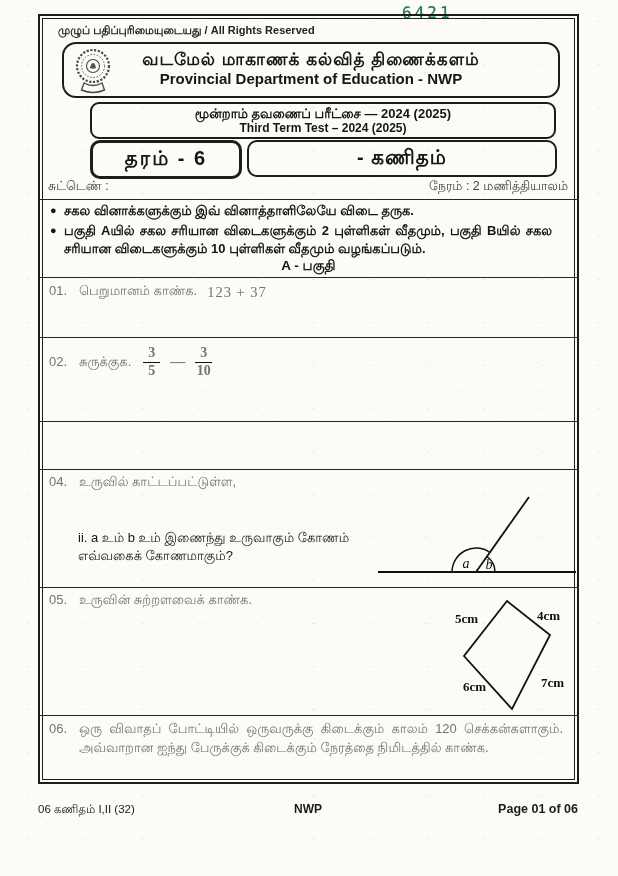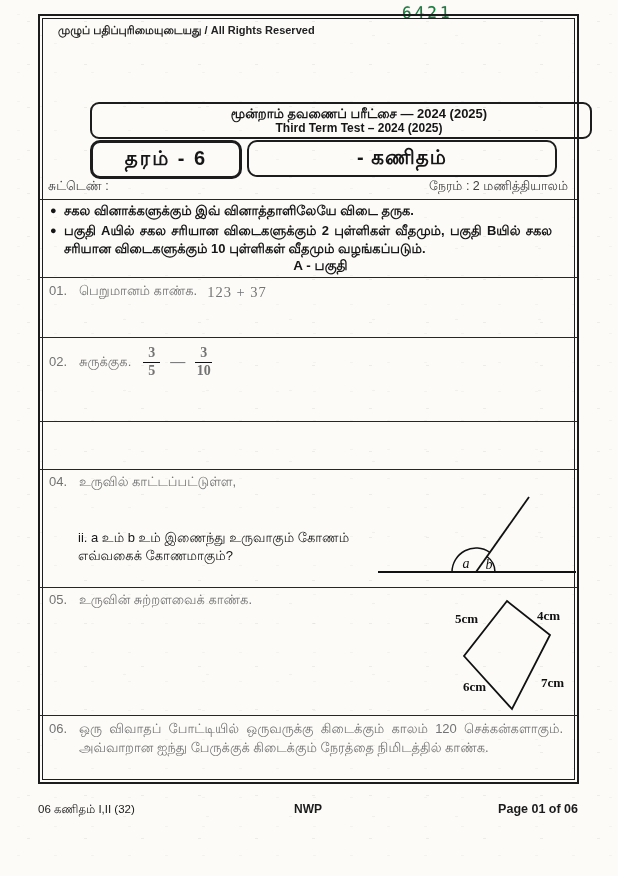--- a/index.html
+++ b/index.html
@@ -32,21 +32,21 @@
   .rights{left:18px;top:8px;font-size:11px;font-weight:bold;color:#222;}
   .dept-box{
     left:22px;top:26px;width:494px;height:52px;
     border:2px solid #1c1c1c;border-radius:14px;text-align:center;
   }
   .dept-tamil{margin-top:5px;font-size:17px;font-weight:bold;letter-spacing:1px;line-height:1.25;}
   .dept-eng{font-size:15px;font-weight:bold;line-height:1.15;}
   .logo{left:9px;top:3px;width:40px;height:47px;}
   .exam-box{
     left:50px;top:86px;width:462px;height:33px;
-    border:2px solid #1c1c1c;border-radius:9px;text-align:center;padding-left:36px;
+    border:2px solid #1c1c1c;border-radius:9px;text-align:center;
   }
   .exam-tamil{margin-top:2px;font-size:13px;font-weight:bold;line-height:1.2;}
   .exam-eng{font-size:12px;font-weight:bold;line-height:1.1;}
   .grade-box{
     left:50px;top:124px;width:146px;height:33px;
     border:3px solid #1c1c1c;border-radius:10px;
     display:flex;align-items:center;justify-content:center;
     font-size:20px;font-weight:bold;letter-spacing:2px;
   }
   .subject-box{
@@ -56,21 +56,21 @@
     font-size:20px;font-weight:bold;letter-spacing:1px;
   }
   .index-row{
     left:8px;top:163px;width:520px;height:20px;
     display:flex;justify-content:space-between;font-size:12.5px;color:#404040;
   }
   .hline{left:0;width:100%;border-top:1.4px solid #262626;height:0;}
   .instructions{left:10px;top:186px;width:516px;}
   .bullet{display:flex;font-size:13px;font-weight:bold;line-height:1.38;text-align:justify;}
   .bullet .dot{width:14px;flex:none;font-size:11px;padding-top:1px;}
-  .section-a{left:0;top:242px;width:100%;text-align:center;font-size:13.5px;font-weight:bold;padding-left:12px;}
+  .section-a{left:0;top:242px;width:100%;text-align:center;font-size:13.5px;font-weight:bold;}
   .qrow{left:0;width:537px;}
   .qtext{display:flex;font-size:13px;line-height:1.45;color:#737373;}
   .qnum{flex:none;width:30px;padding-left:9px;}
   .qbody{text-align:justify;padding-right:14px;}
   .mathexp{font-family:"Liberation Serif", serif;font-size:14.5px;margin-left:10px;letter-spacing:1px;}
   .fracwrap{display:flex;align-items:center;margin-left:12px;font-family:"Liberation Serif", serif;font-weight:bold;}
   .frac{display:inline-block;text-align:center;font-size:14px;line-height:1.05;}
   .frac .num{display:block;padding:0 5px 1px;border-bottom:1.6px solid #111;}
   .frac .den{display:block;padding-top:1px;}
   .fracop{margin:0 10px;font-size:15px;font-weight:bold;}
@@ -86,20 +86,33 @@
 </style>
 </head>
 <body>
 
 <div class="abs stamp">6421</div>
 
 <div class="abs frame">
 
   <div class="abs rights">முழுப் பதிப்புரிமையுடையது / All Rights Reserved</div>
 
+  <div class="abs dept-box">
+    <span class="abs logo">
+      <svg width="40" height="47" viewBox="0 0 40 47">
+        <circle cx="20" cy="19" r="16" fill="none" stroke="#4a4a46" stroke-width="2.2" stroke-dasharray="2.2 1.6"></circle>
+        <circle cx="20" cy="19" r="11.5" fill="none" stroke="#5a5a55" stroke-width="1" stroke-dasharray="1.6 1.6"></circle>
+        <circle cx="20" cy="19" r="6.5" fill="none" stroke="#4a4a46" stroke-width="1.1"></circle>
+        <path d="M17 21 q1-5 3-5 q2 0 3 5 q-3 1.5-6 0 z" fill="#55554f"></path>
+        <path d="M11 36 q9 5 18 0 l2.5 7 q-11.5 5-23 0 z" fill="none" stroke="#4a4a46" stroke-width="1.4"></path>
+      </svg>
+    </span>
+    <div class="dept-tamil">வடமேல் மாகாணக் கல்வித் திணைக்களம்</div>
+    <div class="dept-eng">Provincial Department of Education - NWP</div>
+  </div>
 
   <div class="abs exam-box">
     <div class="exam-tamil">மூன்றாம் தவணைப் பரீட்சை — 2024 (2025)</div>
     <div class="exam-eng">Third Term Test – 2024 (2025)</div>
   </div>
 
   <div class="abs grade-box">
     <span>தரம் - 6</span>
   </div>
   <div class="abs subject-box">

